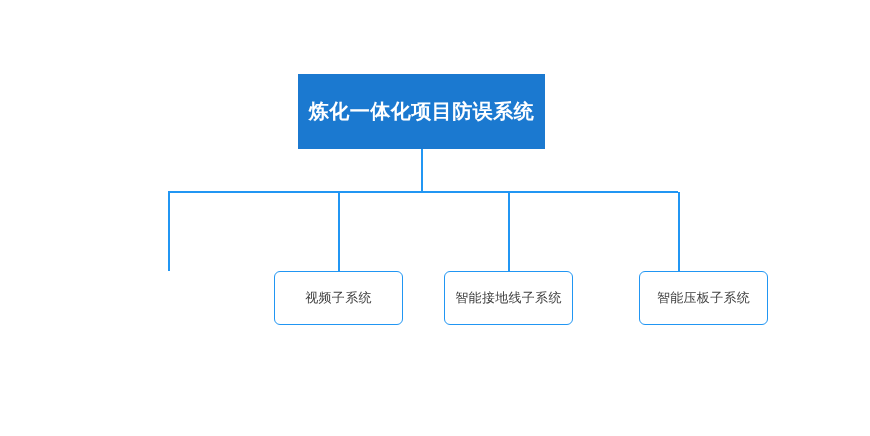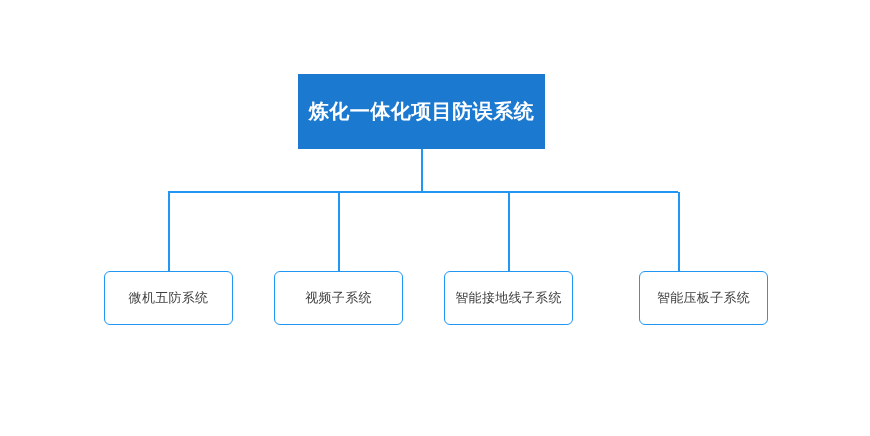--- a/index.html
+++ b/index.html
@@ -81,23 +81,20 @@
       <line x1="338.5" y1="192" x2="338.5" y2="271"></line>
       <line x1="508.5" y1="192" x2="508.5" y2="271"></line>
       <line x1="678.5" y1="192" x2="678.5" y2="271"></line>
     </g>
   </svg>
 
   <div class="node node-root">
     <span class="label">炼化一体化项目防误系统</span>
   </div>
 
-  <div class="node node-child c0">
-    <span class="label">微机五防系统</span>
-  </div>
 
   <div class="node node-child c2">
     <span class="label">智能接地线子系统</span>
   </div>
 
   <div class="node node-child c1">
     <span class="label">视频子系统</span>
   </div>
 
   <div class="node node-child c3">

